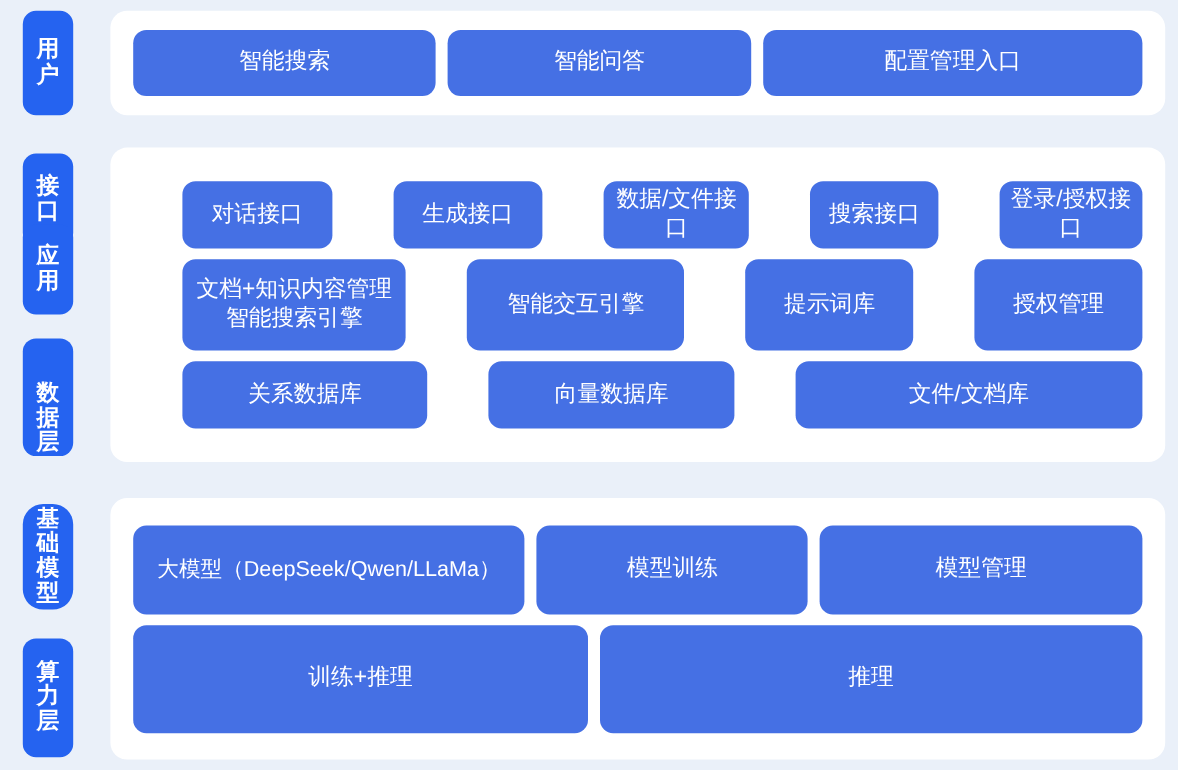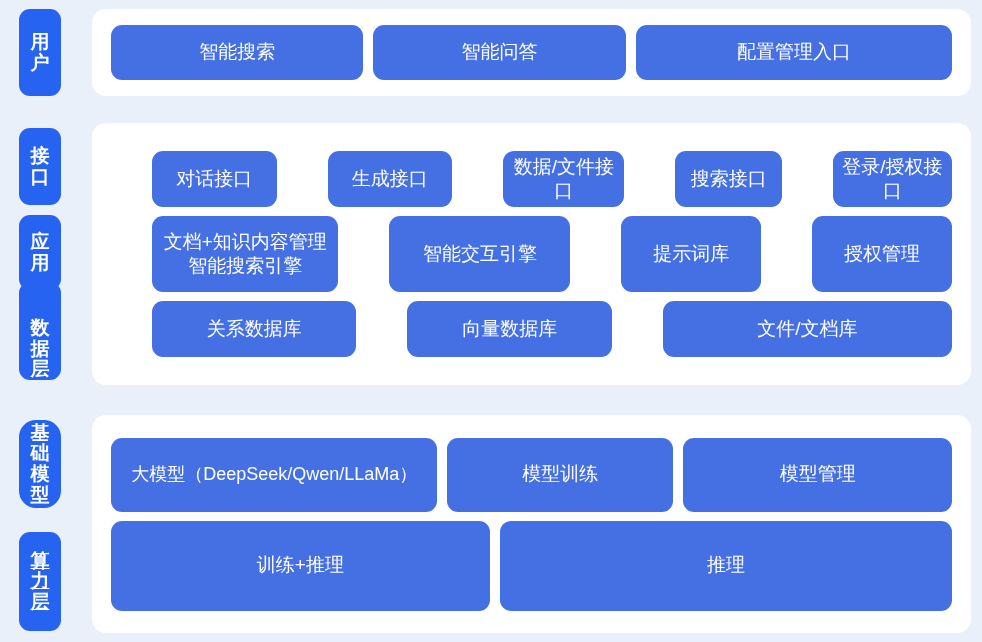--- a/index.html
+++ b/index.html
@@ -94,28 +94,28 @@
 
   
   #sec-user      { top: 9px;   height: 87px; }
   #sec-user .node { height: 55px; }
   #tab-user      { top: 9px;   height: 87px; font-family: Liberation Serif, serif; }
 
   #sec-mid       { top: 123px; height: 262px; }
   #sec-mid .node { height: 56px; margin-left: 41px; }
   #sec-mid .row-tall .node { height: 76px; }
   #tab-interface { top: 128px; height: 77px; }
-  #tab-app       { top: 215px; height: 75px; }
+  #tab-app       { top: 187px; height: 75px; }
   #tab-data      { top: 282px; height: 98px; align-items: flex-end; }
 
   #sec-bottom    { top: 415px; height: 218px; }
   #sec-bottom .node { height: 74px; }
   #sec-bottom .row-compute .node { height: 90px; }
   #tab-base      { top: 420px; height: 88px; border-radius: 17px; }
-  #tab-compute   { top: 532px; height: 99px; text-decoration: underline; }
+  #tab-compute   { top: 532px; height: 99px; }
 </style>
 </head>
 <body>
 
 <div id="diagram">
 
   <div class="tab" id="tab-user">
     <span class="tab-text">用户</span>
   </div>
   <div class="section" id="sec-user">

